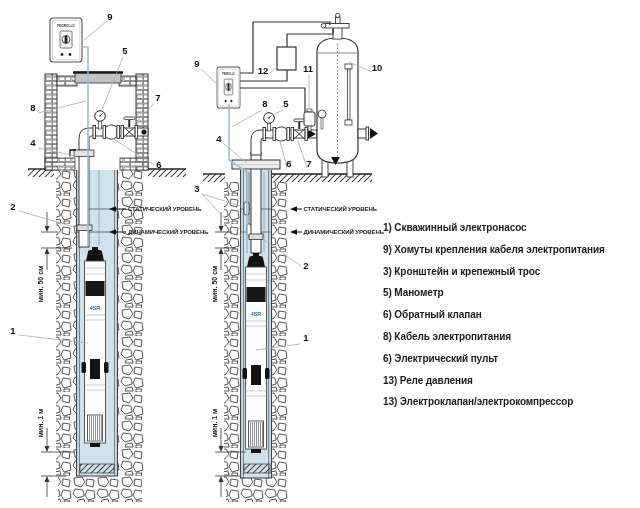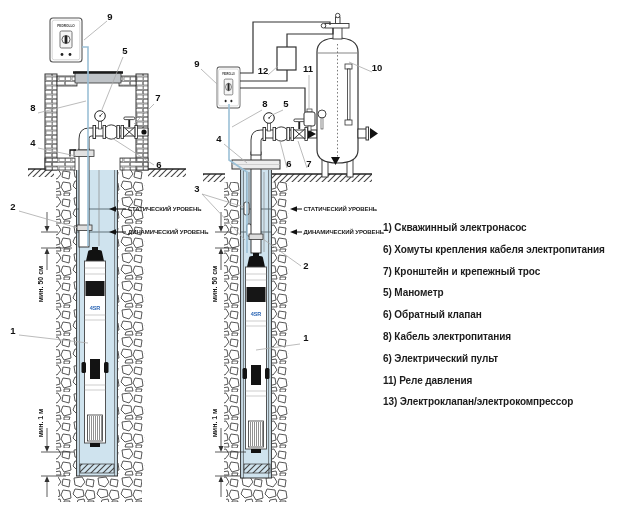--- a/index.html
+++ b/index.html
@@ -359,23 +359,23 @@
     <path class="leader" d="M301,266 L263,239"></path>
     <text class="callout" x="306" y="269">2</text>
     <path class="leader" d="M300,344 L256,350"></path>
     <text class="callout" x="306" y="341">1</text>
   </g>
 </g>
 </svg>
 
 <div class="legend">
   <div>1) Скважинный электронасос</div>
-  <div>6) Хомуты крепления кабеля электропитания</div>
-  <div>7) Кронштейн и крепежный трос</div>
+  <div>9) Хомуты крепления кабеля электропитания</div>
+  <div>3) Кронштейн и крепежный трос</div>
   <div>5) Манометр</div>
   <div>6) Обратный клапан</div>
   <div>8) Кабель электропитания</div>
   <div>6) Электрический пульт</div>
-  <div>11) Реле давления</div>
+  <div>13) Реле давления</div>
   <div>13) Электроклапан/электрокомпрессор</div>
 </div>
 
 </div>
 
 </body></html>

